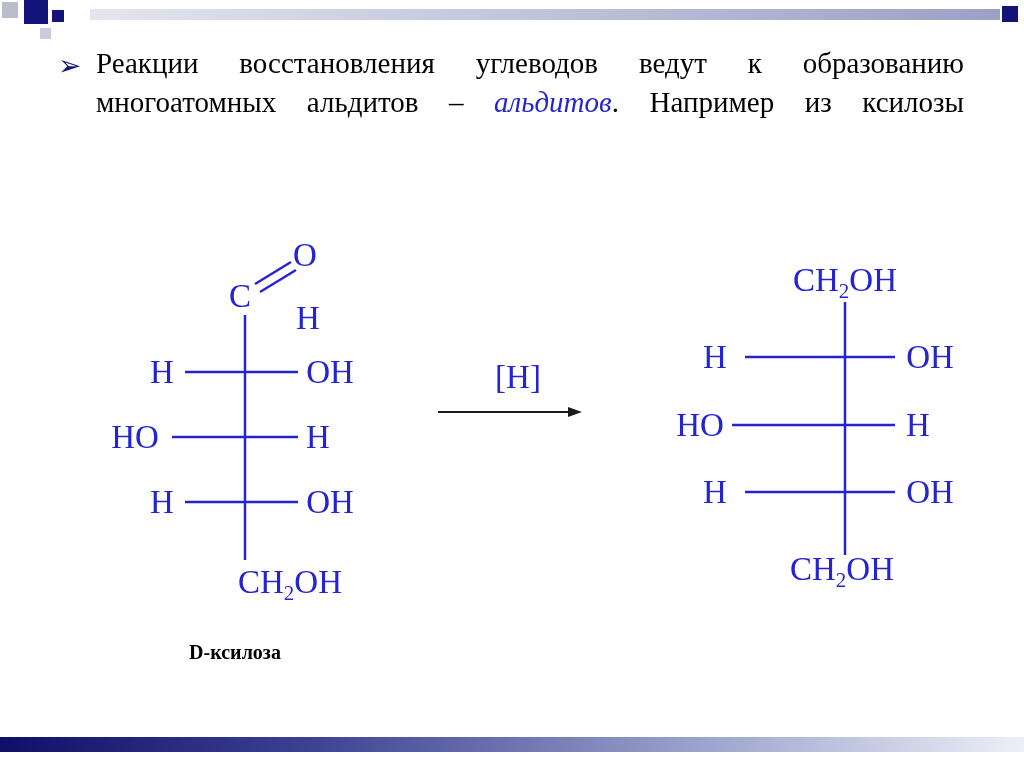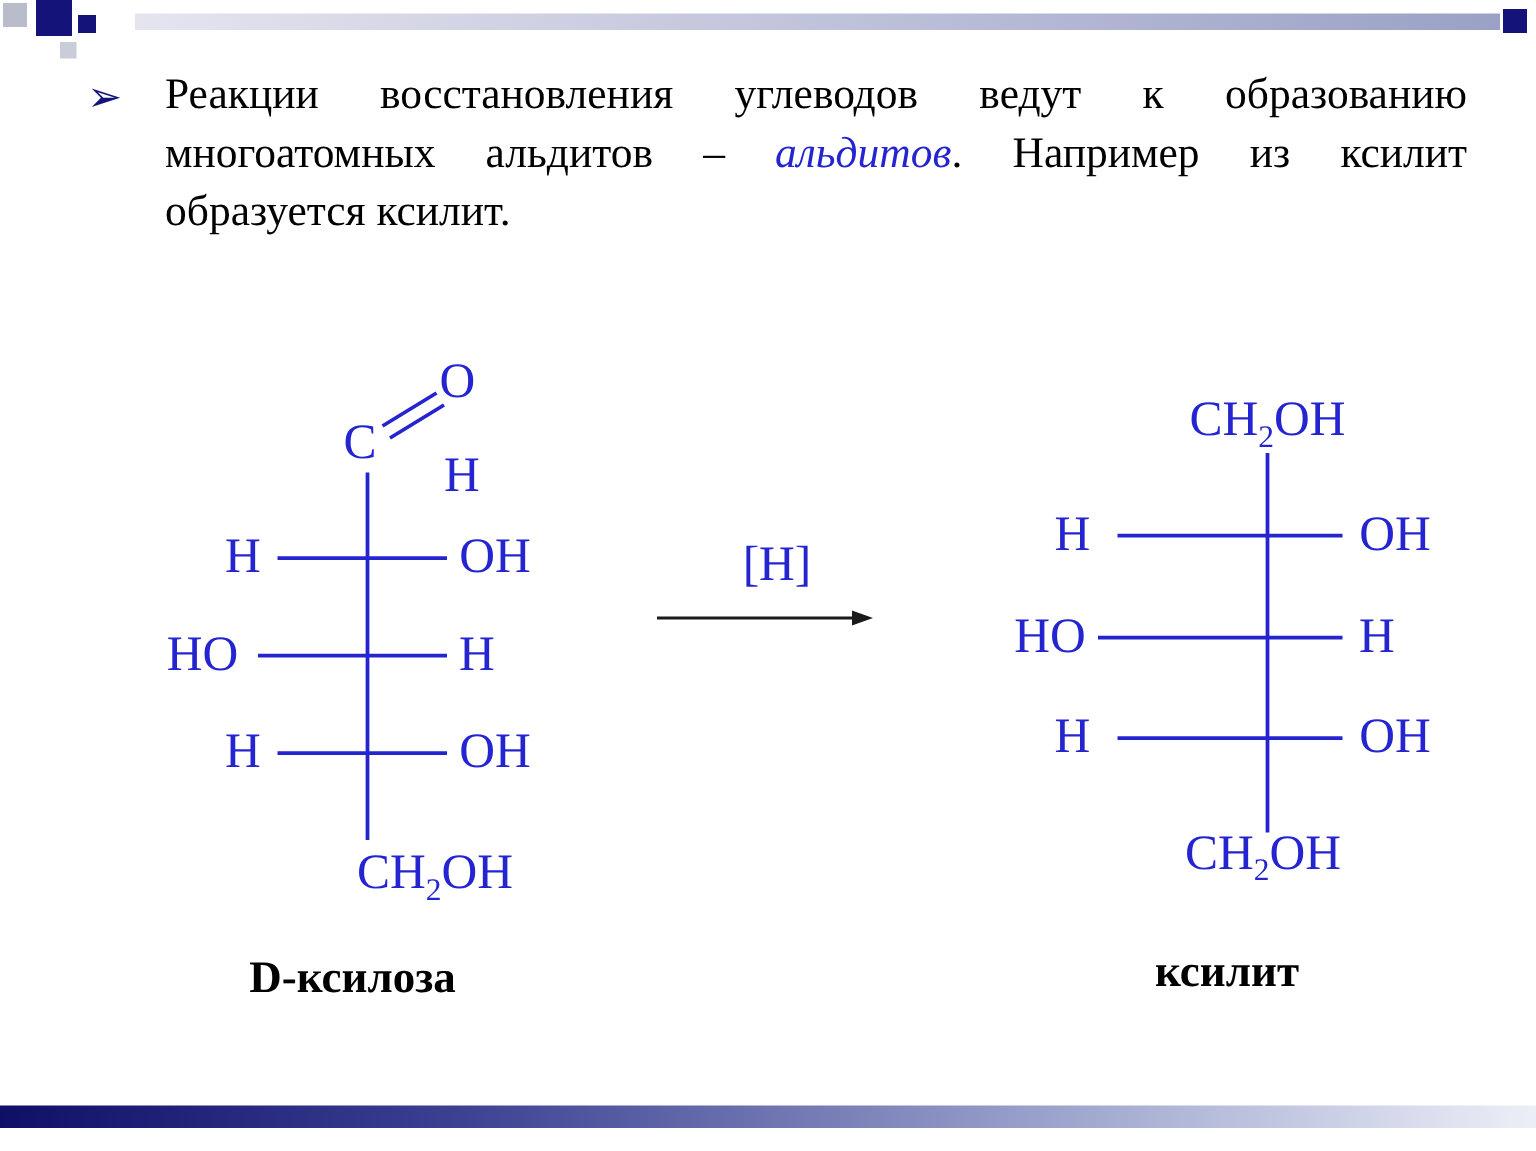--- a/index.html
+++ b/index.html
@@ -25,38 +25,38 @@
     background: linear-gradient(to right, #0f0f68 0%, #3c4192 30%, #9aa2cc 68%, #edeff7 100%);
   }
 
   
   .bullet {
     position: absolute; left: 58px; top: 52px;
     font-size: 28px; color: var(--navy, #13137a); line-height: 1;
   }
   .textblock {
     position: absolute; left: 96px; top: 44px; width: 868px;
-    font-size: 29px; line-height: 39px; color: var(--text, #000); margin-left: 14px;
+    font-size: 29px; line-height: 39px; color: var(--text, #000);
   }
   .line { text-align: justify; }
   .line.just { text-align-last: justify; }
   .term { color: var(--structure-blue, #2424d0); font-weight: normal; font-style: italic; }
 
   
   .structure { position: absolute; }
   .structure svg { position: absolute; left: 0; top: 0; pointer-events: none; }
   .bond { stroke: var(--structure-blue, #2424d0); stroke-width: 2.5; }
   .flabel {
     position: absolute; transform: translate(-50%, -50%);
     font-size: 33px; color: var(--structure-blue, #2424d0); white-space: nowrap; line-height: 1;
   }
   .flabel sub { font-size: 21px; }
   .name-label {
     position: absolute; transform: translate(-50%, -50%);
-    font-size: 30px; font-weight: bold; color: var(--text, #000); white-space: nowrap;
+    font-size: 20px; font-weight: bold; color: var(--text, #000); white-space: nowrap;
   }
 
   
   .reaction { position: absolute; left: 430px; top: 355px; width: 175px; height: 75px; }
   .reagent {
     position: absolute; left: 88px; top: 22px; transform: translate(-50%, -50%);
     font-size: 33px; color: var(--structure-blue, #2424d0);
   }
   .arrow-line { stroke: var(--arrow, #1a1a1a); stroke-width: 2; }
   .arrow-head { fill: var(--arrow, #1a1a1a); }
@@ -69,22 +69,21 @@
   <div class="sq sq-gray-1"></div>
   <div class="sq sq-navy-1"></div>
   <div class="sq sq-navy-2"></div>
   <div class="sq sq-gray-2"></div>
   <div class="topbar"></div>
   <div class="topbar-cap"></div>
 
   <div class="bullet">➢</div>
   <div class="textblock">
     <div class="line just">Реакции восстановления углеводов ведут к образованию</div>
-    <div class="line just"><span>многоатомных альдитов – </span><span class="term">альдитов</span><span>. Например из ксилит</span></div>
-    <div class="line">образуется ксилит.</div>
+    <div class="line just"><span>многоатомных альдитов – </span><span class="term">альдитов</span><span>. Например из ксилозы</span></div>
   </div>
 
   <div class="structure" style="left:100px; top:235px; width:380px; height:440px;">
     <svg width="380" height="440">
       <line class="bond" x1="155" y1="49" x2="191" y2="27"></line>
       <line class="bond" x1="160" y1="57" x2="196" y2="35"></line>
       <line class="bond" x1="145" y1="80" x2="145" y2="325"></line>
       <line class="bond" x1="85" y1="137" x2="198" y2="137"></line>
       <line class="bond" x1="72" y1="202" x2="198" y2="202"></line>
       <line class="bond" x1="85" y1="267" x2="198" y2="267"></line>
@@ -124,18 +123,17 @@
 
     <div class="flabel" style="left:55px;  top:122px;">H</div>
     <div class="flabel" style="left:270px; top:122px;">OH</div>
     <div class="flabel" style="left:40px;  top:190px;">HO</div>
     <div class="flabel" style="left:258px; top:190px;">H</div>
     <div class="flabel" style="left:55px;  top:257px;">H</div>
     <div class="flabel" style="left:270px; top:257px;">OH</div>
 
     <div class="flabel" style="left:182px; top:337px;"><span>CH</span><sub>2</sub><span>OH</span></div>
 
-    <div class="name-label" style="left:158px; top:413px;">ксилит</div>
   </div>
 
   <div class="bottombar"></div>
 
 </div>
 
 </body></html>

